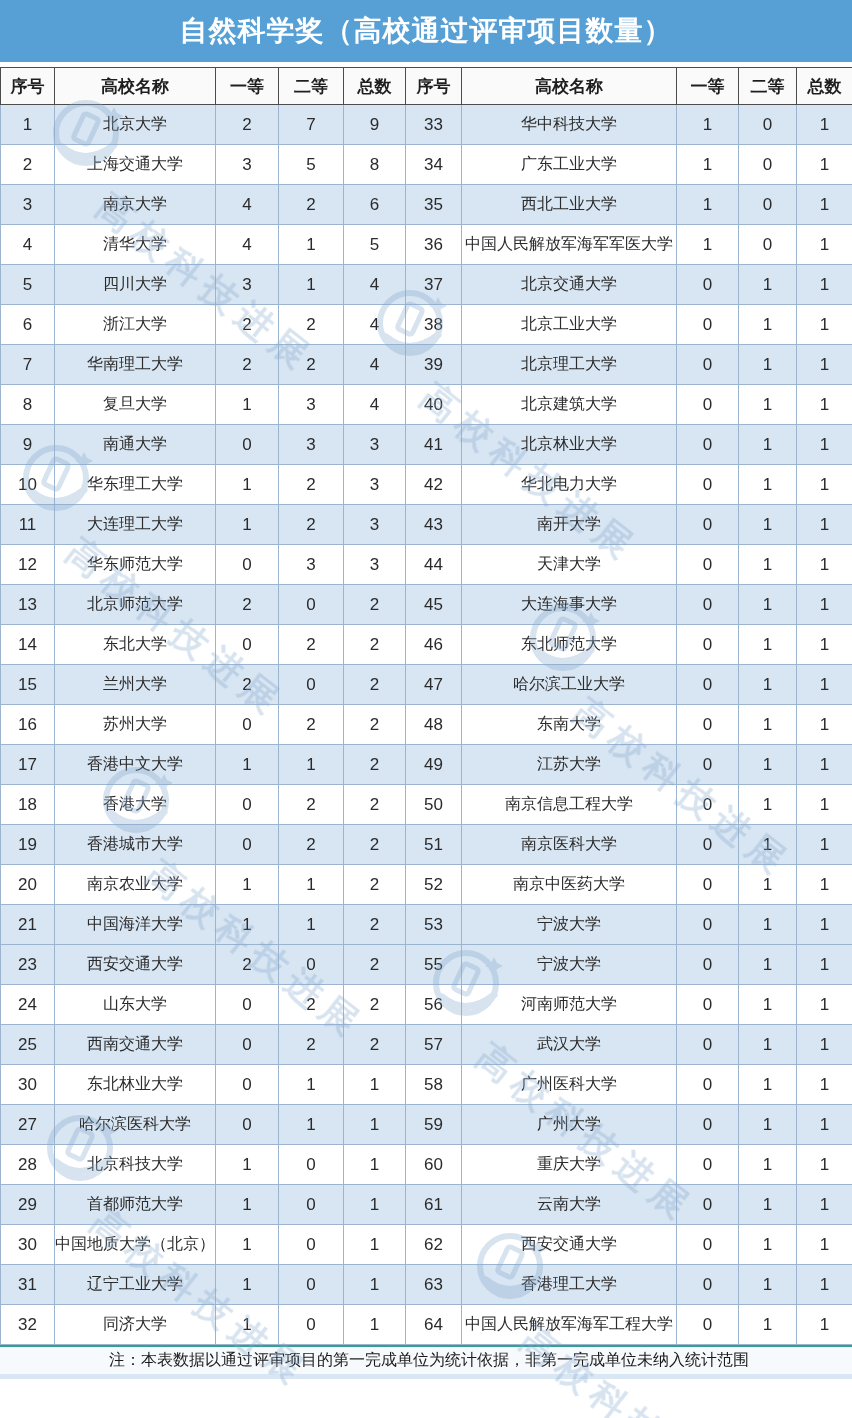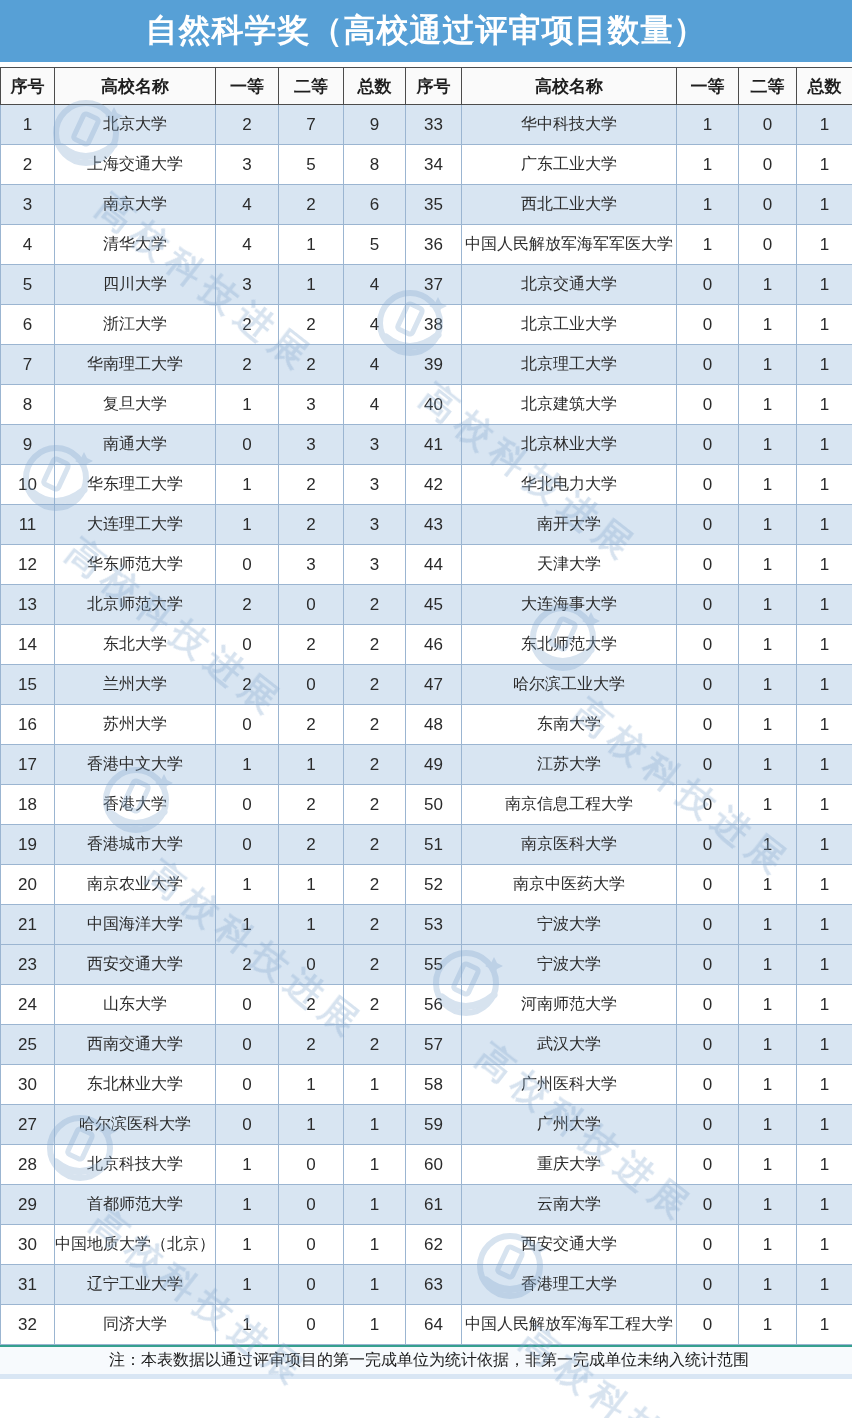--- a/index.html
+++ b/index.html
@@ -17,21 +17,21 @@
   body{background:#888;font-family:"Liberation Sans","DejaVu Sans",sans-serif;}
   .page{
     position:relative;width:852px;height:1418px;margin:0 auto;
     background:#fff;overflow:hidden;
   }
   .banner{
     height:62px;background:var(--banner);
     display:flex;align-items:center;justify-content:center;
   }
   .banner h1{
-    color:#fff;font-size:32px;font-weight:700;letter-spacing:1px;text-align:right;
+    color:#fff;font-size:28px;font-weight:700;letter-spacing:1px;text-align:right;
   }
   .gap{height:5px;background:#fff;}
   table{
     width:852px;border-collapse:collapse;table-layout:fixed;
     position:relative;z-index:1;
   }
   th{
     height:37px;background:var(--head-bg);
     border:1px solid var(--head-border);
     font-size:17px;font-weight:700;color:#1e1e1e;text-align:center;

